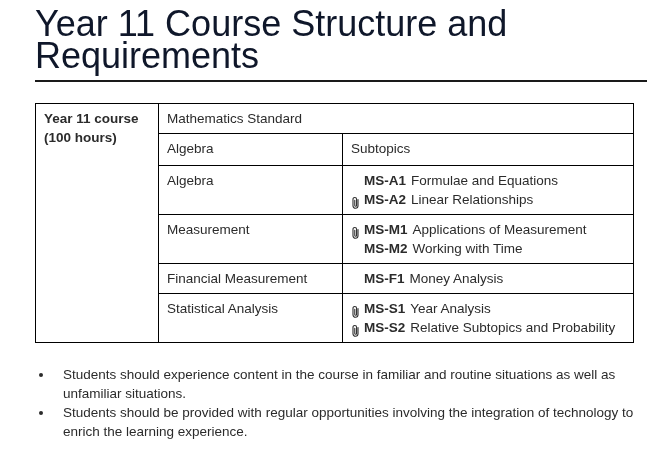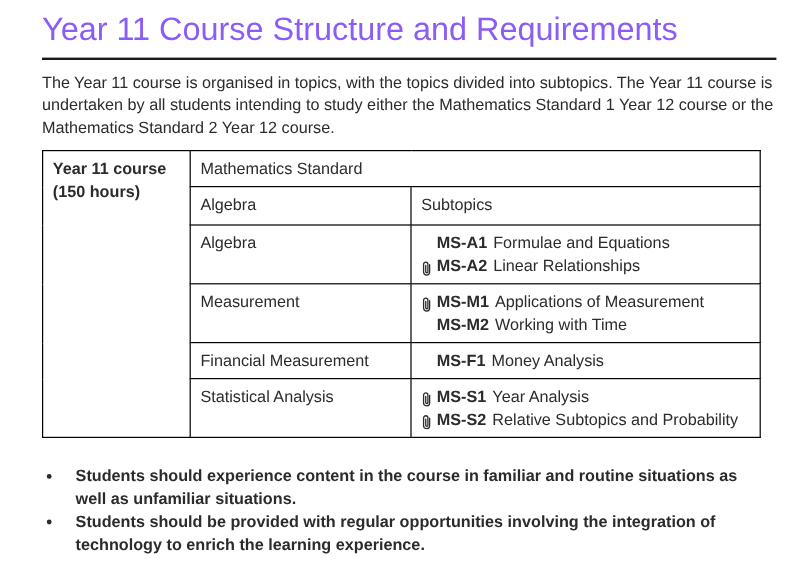--- a/index.html
+++ b/index.html
@@ -11,42 +11,42 @@
     font-family: "Liberation Sans", "DejaVu Sans", sans-serif;
     color: #2b2b2b;
     overflow: hidden;
   }
   .page {
     padding: 8px 21px 0 35px;
     width: 669px;
     height: 469px;
   }
   .doc-title {
-    font-size: 27px;
+    font-size: 36px;
     font-weight: 400;
-    color: #8b5cf6;
+    color: #0f172a;
     margin: 0 0 8px 0;
     line-height: 32px;
     letter-spacing: 0px;
   }
   .title-rule {
     border: none;
     border-top: 2px solid #1a1a1a;
     margin: 0 0 9px 0;
     width: 612px;
   }
   .intro {
     font-size: 13.5px;
     line-height: 19px;
     margin: 0;
     width: 613px;
   }
   table.course-table {
     border-collapse: collapse;
-    margin-top: 9px;
+    margin-top: 21px;
     width: 598px;
     table-layout: fixed;
     border-radius: 11px;
   }
   table.course-table td {
     border: 1.5px solid #000000;
     padding: 5px 8px;
     vertical-align: top;
     font-size: 13.5px;
     line-height: 19px;
@@ -58,21 +58,21 @@
   tr.row-col-header { height: 32px; }
   tr.row-tall { height: 47px; }
   tr.row-short { height: 30px; }
   td.course-cell {
     vertical-align: middle;
     font-weight: bold;
   }
   .bold { font-weight: normal; }
   .subtopic-line {
     display: flex;
-    align-items: center;
+    align-items: flex-end;
   }
   .clip-box {
     width: 13px;
     flex: 0 0 13px;
     padding-top: 3px;
   }
   .clip-box svg { display: block; }
   .subtopic-code {
     font-weight: bold;
     margin-right: 5px;
@@ -80,45 +80,43 @@
   }
   ul.notes {
     margin: 22px 0 0 0;
     padding-left: 19px;
     width: 606px;
   }
   ul.notes li {
     font-size: 13.5px;
     line-height: 19px;
     padding-left: 9px;
-    font-weight: bold;
   }
 </style>
 </head>
 <body>
 
 <div class="page">
 
   <h1 class="doc-title">Year 11 Course Structure and Requirements</h1>
 
   <hr class="title-rule">
 
-  <p class="intro">The Year 11 course is organised in topics, with the topics divided into subtopics. The Year 11 course is undertaken by all students intending to study either the Mathematics Standard 1 Year 12 course or the Mathematics Standard 2 Year 12 course.</p>
 
   <table class="course-table">
     <colgroup>
       <col class="col-course">
       <col class="col-topics">
       <col class="col-subtopics">
     </colgroup>
     <tbody id="course-table-body">
       <tr class="row-group-header">
         <td class="course-cell" rowspan="6">
           <div>Year 11 course</div>
-          <div>(150 hours)</div>
+          <div>(100 hours)</div>
         </td>
         <td colspan="2" class="bold">Mathematics Standard</td>
       </tr>
       <tr class="row-col-header">
         <td class="bold">Algebra</td>
         <td class="bold">Subtopics</td>
       </tr>
 
     <tr class="row-tall">
           <td>Algebra</td>

